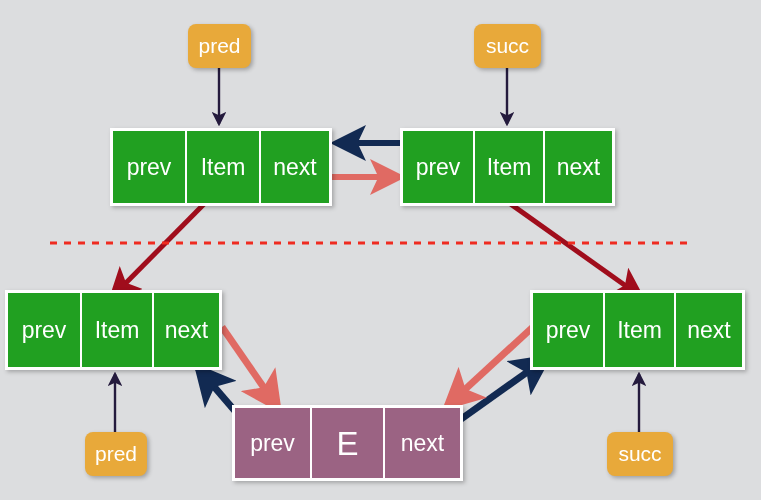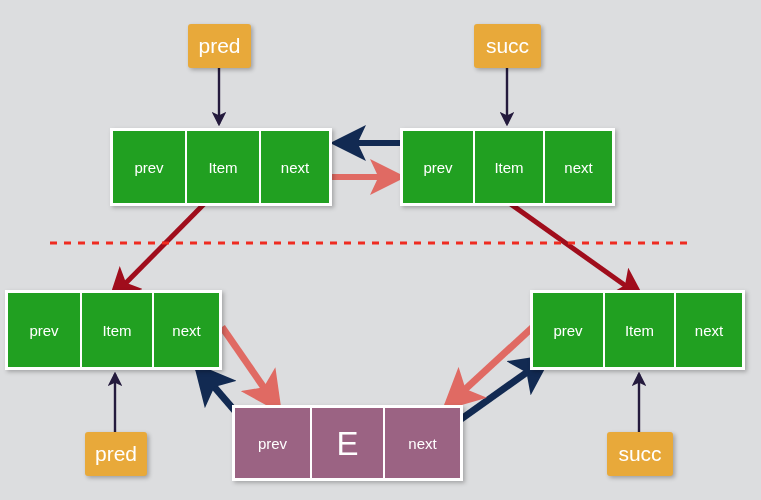--- a/index.html
+++ b/index.html
@@ -22,35 +22,35 @@
     z-index:3;
   }
   .node.green{background:#21a021;}
   .node.purple{background:#9b6383;}
   .cell{
     flex:0 0 auto;
     display:flex;
     align-items:center;
     justify-content:center;
     color:#ffffff;
-    font-size:15px;
+    font-size:23px;
     line-height:1;
     box-sizing:border-box;
   }
   .cell.divider{border-right:2px solid #ffffff;}
   .cell.big{font-size:33px;}
 
   
   .ptr{
     position:absolute;
     background:#e8a93a;
     color:#ffffff;
     font-size:21px;
     display:flex;align-items:center;justify-content:center;
-    border-radius:3px;
+    border-radius:8px;
     box-shadow:2px 2px 4px rgba(0,0,0,.28);
     z-index:4;
     box-sizing:border-box;
   }
 </style>
 </head>
 <body>
 
 <div id="stage">
 

